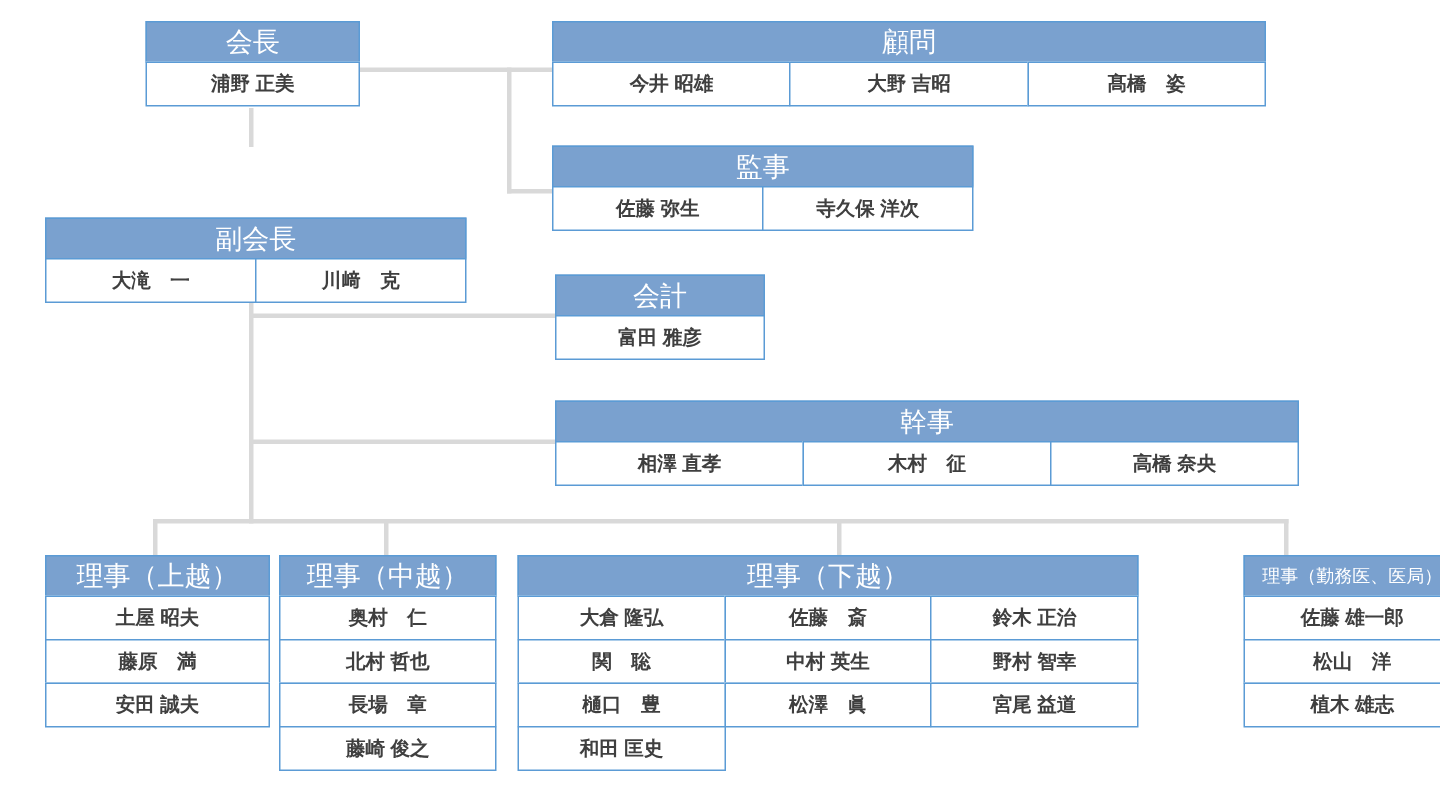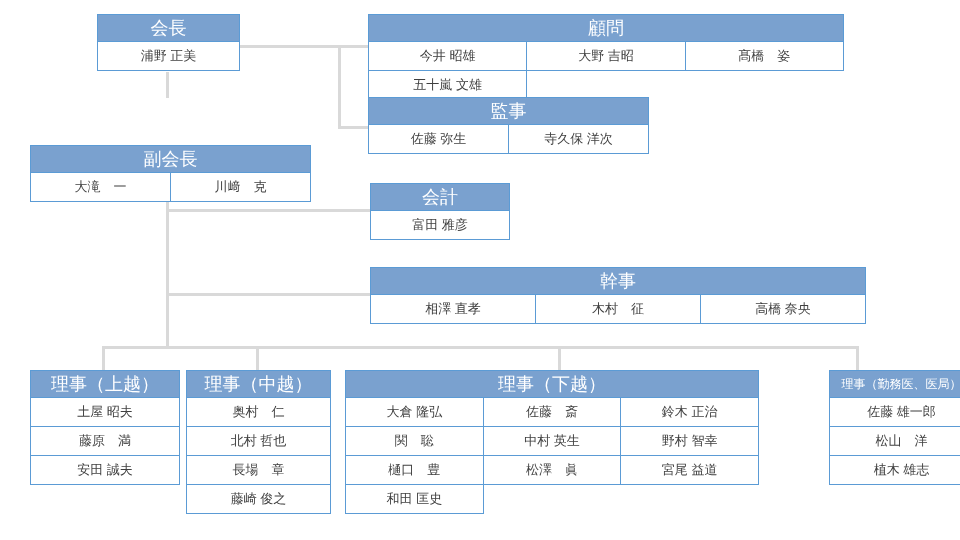--- a/index.html
+++ b/index.html
@@ -17,21 +17,21 @@
   }
   .stage{position:absolute;left:0;top:0;width:960px;height:540px;}
   .connector{position:absolute;background:var(--connector);z-index:0;}
   .org-box{position:absolute;z-index:1;background:#ffffff;}
   .hdr{
     height:28px;line-height:26px;text-align:center;
     background:var(--header-bg);color:var(--header-text);
     font-size:18px;border:1px solid var(--border);
     white-space:nowrap;overflow:hidden;
   }
-  .cells{display:grid;padding-left:1px;}
+  .cells{display:grid;padding-left:1px;font-weight:bold;}
   .cols-1{grid-template-columns:repeat(1,1fr);}
   .cols-2{grid-template-columns:repeat(2,1fr);}
   .cols-3{grid-template-columns:repeat(3,1fr);}
   .cols-4{grid-template-columns:repeat(3,1fr);}
   .cell{
     height:30px;line-height:28px;text-align:center;
     border:1px solid var(--border);margin:-1px 0 0 -1px;
     font-size:13px;color:var(--text);background:#ffffff;
     white-space:nowrap;overflow:hidden;
   }
@@ -60,21 +60,20 @@
       <div class="cell">浦野 正美</div>
     </div>
   </div>
 
   <div class="org-box" style="left:368px;top:14px;width:476px;">
     <div class="hdr">顧問</div>
     <div class="cells cols-4">
       <div class="cell">今井 昭雄</div>
       <div class="cell">大野 吉昭</div>
       <div class="cell">髙橋　姿</div>
-      <div class="cell">五十嵐 文雄</div>
     </div>
   </div>
 
   <div class="org-box" style="left:30px;top:97px;width:281px;margin-top:48px;">
     <div class="hdr">副会長</div>
     <div class="cells cols-2">
       <div class="cell">大滝　一</div>
       <div class="cell">川﨑　克</div>
     </div>
   </div>

